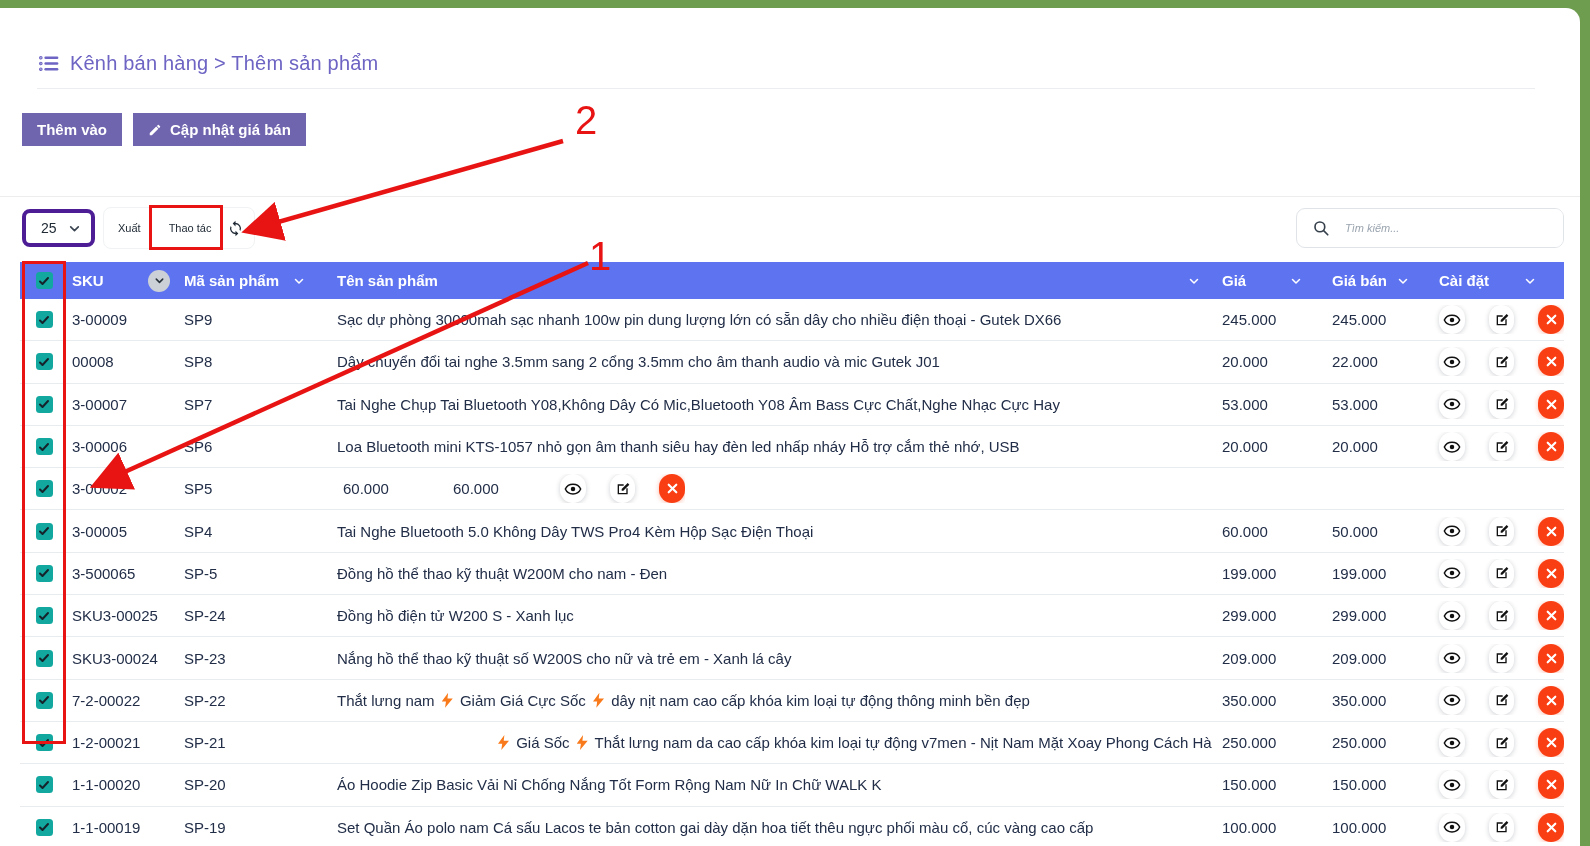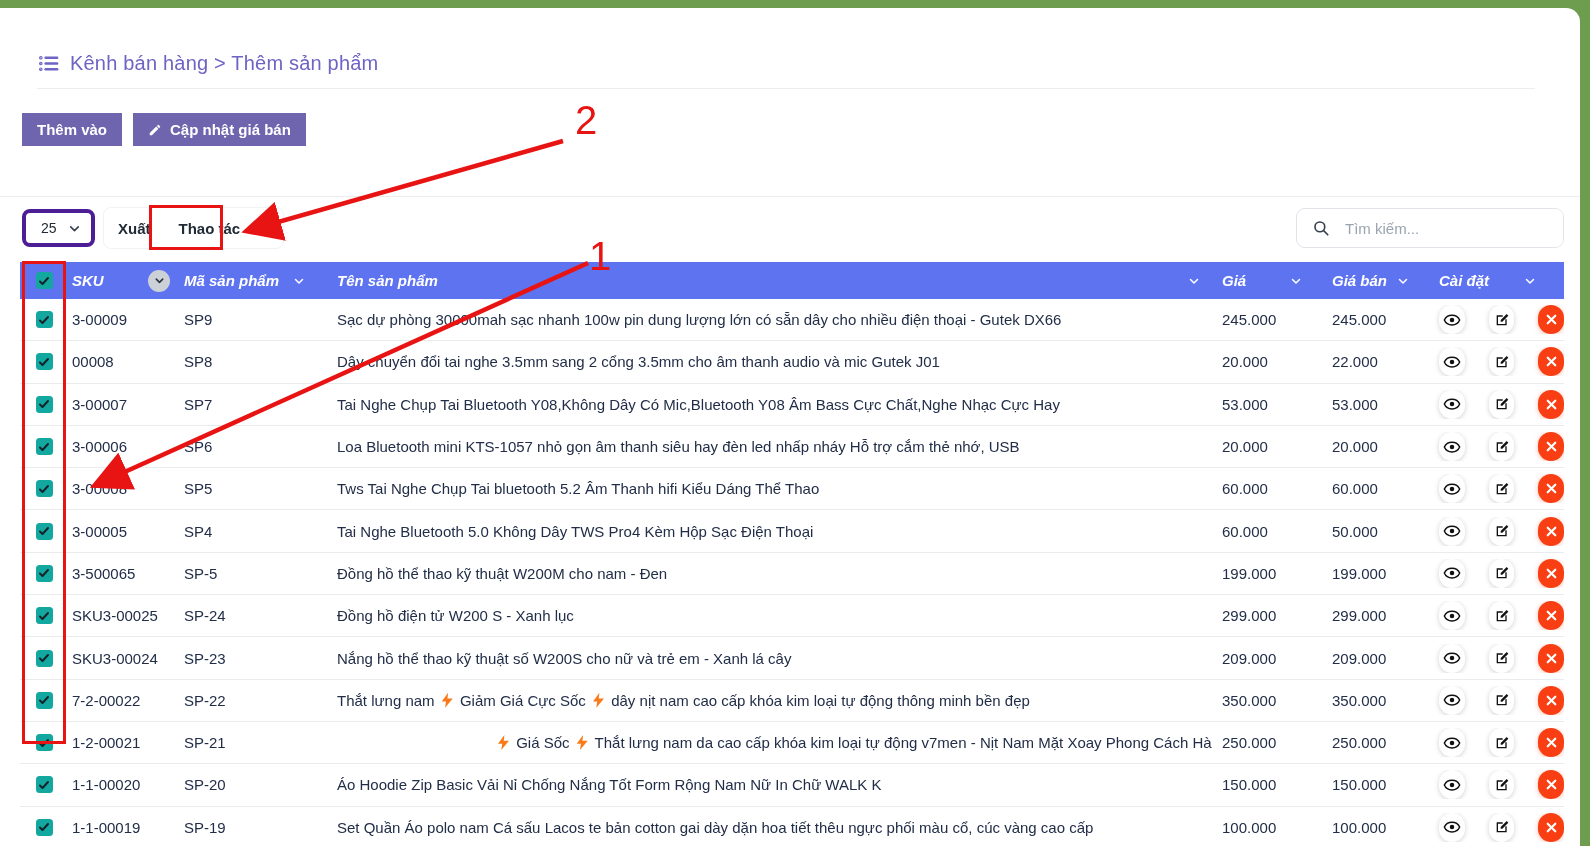--- a/index.html
+++ b/index.html
@@ -20,33 +20,33 @@
     border:none; border-radius:0; padding:0 15px; height:33px; font-size:15px; font-weight:700;
     font-family:inherit; cursor:pointer; }
   .divider2 { border-top:1px solid #ededed; margin-top:50px; }
 
   
   .toolbar { display:flex; align-items:center; margin:10px 16px 0 22px; height:42px; position:relative; }
   .pagesize { width:73px; height:38px; border:4px solid #4c1d95; border-radius:8px; display:flex;
     align-items:center; padding:0 10px 0 15px; font-size:14px; color:#212b36; cursor:pointer; background:#fff; }
   .pagesize svg { margin-left:auto; }
   .btn-group { display:flex; align-items:center; margin-left:8px; border:1px solid #f0f2f4; border-radius:8px; height:42px; }
-  .btn-group button { background:none; border:none; font-family:inherit; font-size:15px; font-weight:700;
+  .btn-group button { background:none; border:none; font-family:inherit; font-size:11px; font-weight:400;
     color:#212b36; padding:0 14px; height:100%; cursor:pointer; }
   .btn-refresh { display:flex; align-items:center; justify-content:center; padding:0 10px 0 2px !important; }
   .search { margin-left:auto; width:268px; height:40px; border:1px solid #e0e4e8; border-radius:9px;
     display:flex; align-items:center; overflow:hidden; background:#fff; }
   .search .s-icon { width:48px; display:flex; align-items:center; justify-content:center; }
-  .search input { border:none; outline:none; flex:1; height:100%; font-size:15px; color:#0f766e; font-family:inherit; }
+  .search input { border:none; outline:none; flex:1; height:100%; font-size:11px; color:#0f766e; font-family:inherit;font-style:italic; }
   .search input::placeholder { color:#9aa4af; }
 
   
   .table { margin:13px 16px 0 20px; }
   .thead { display:flex; background:#5e73f0; height:37px; align-items:center; }
-  .th { display:flex; align-items:center; color:#fff; font-size:15px; font-weight:700; height:100%;font-style:italic; }
+  .th { display:flex; align-items:center; color:#fff; font-size:15px; font-weight:700; height:100%; }
   .tr { display:flex; align-items:center; height:42.3px; border-bottom:1px solid #e9ecef; }
   .td { font-size:15px; color:#222e48; white-space:nowrap; overflow:hidden; }
   .c-check { width:48px; display:flex; justify-content:center; align-items:center; flex:none; }
   .c-sku   { width:112px; padding-left:4px; flex:none; }
   .c-code  { width:153px; padding-left:4px; flex:none;align-items:center; }
   .c-name  { flex:1; padding-left:4px; min-width:0;gap:24px; }
   .c-price { width:110px; padding-left:10px; flex:none; }
   .c-sale  { width:105px; padding-left:10px; flex:none; }
   .c-set   { width:137px; padding-left:12px; flex:none; display:flex; align-items:center; gap:24px; }
   .hchev { margin-left:auto; }
@@ -326,23 +326,22 @@
   </div>
 
   <div class="tr">
     <div class="td c-check">
             <span class="cb">
       <svg width="12" height="12" viewBox="0 0 24 24" fill="none" stroke="#15232b" stroke-width="4" stroke-linecap="round" stroke-linejoin="round">
                 <polyline points="4,13 9,18 20,6"></polyline>
               </svg>
     </span>
           </div>
-    <div class="td c-sku">3-00008</div>
+    <div class="td c-sku">3-00002</div>
     <div class="td c-code">SP5</div>
-    <div class="td c-name">Tws Tai Nghe Chụp Tai bluetooth 5.2 Âm Thanh hifi Kiểu Dáng Thể Thao</div>
     <div class="td c-price">60.000</div>
     <div class="td c-sale">60.000</div>
     <div class="td c-set">
       <button class="ic-btn">
         <svg width="18" height="18" viewBox="0 0 24 24">
           <path d="M12 5.5C7 5.5 3.2 8.7 1.8 12 3.2 15.3 7 18.5 12 18.5S20.8 15.3 22.2 12C20.8 8.7 17 5.5 12 5.5z" fill="none" stroke="#111" stroke-width="2"></path>
           <circle cx="12" cy="12" r="3" fill="#111"></circle>
         </svg>
       </button>
       <button class="ic-btn">

